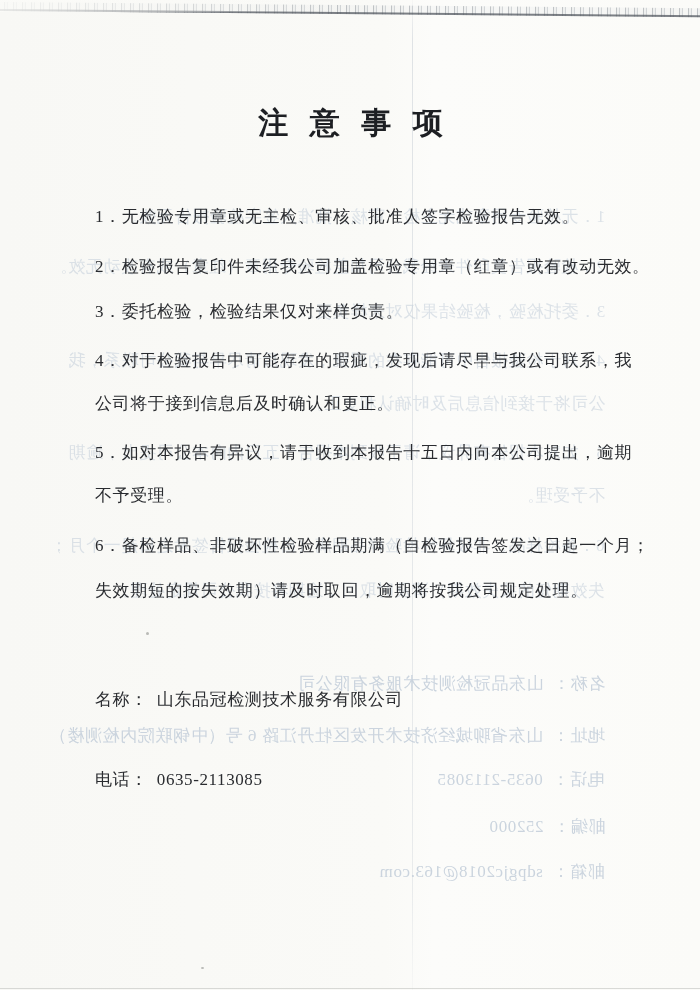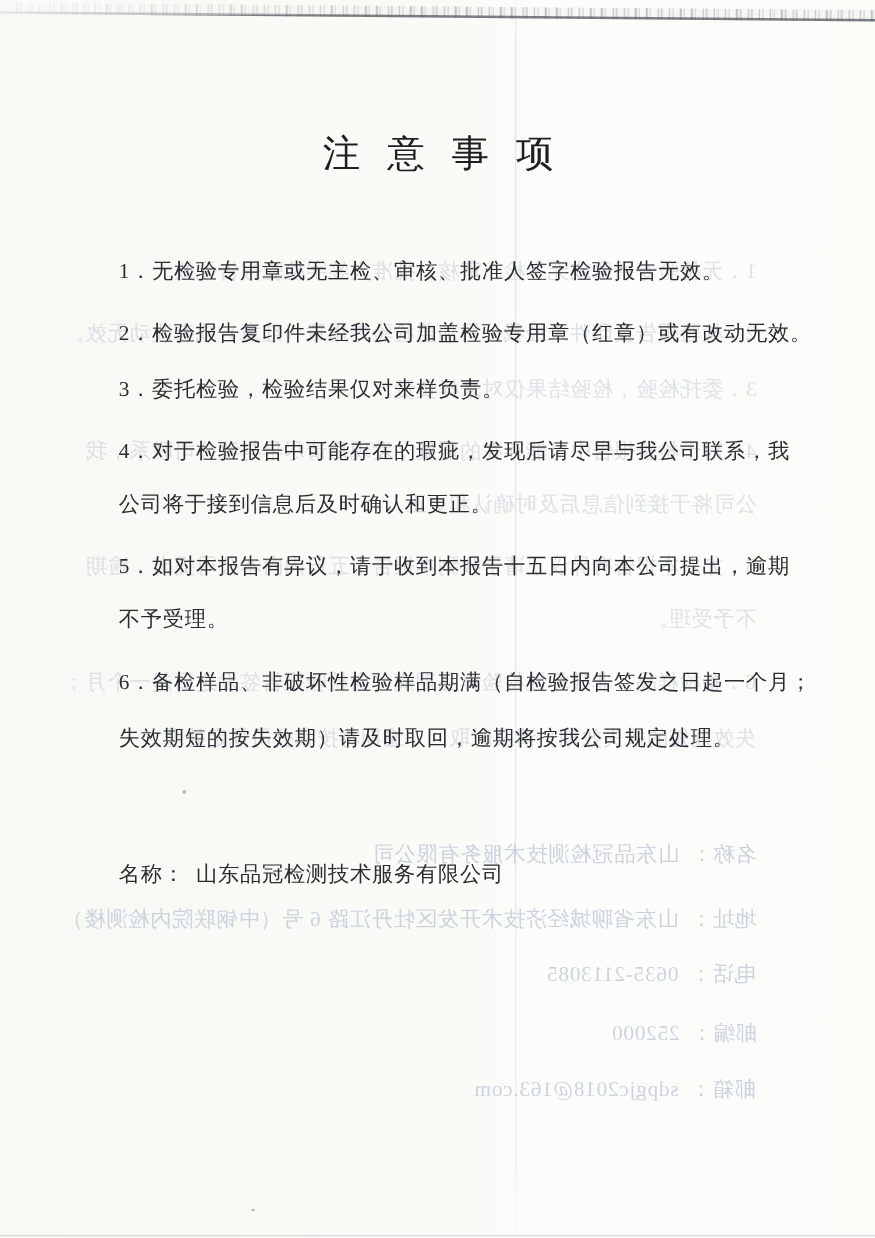--- a/index.html
+++ b/index.html
@@ -59,21 +59,21 @@
   .speck-b { left: 201px; top: 967px; width: 3px; height: 2px; }
 
   .title {
     position: absolute;
     top: 103px; left: 0;
     width: 100%;
     margin: 0;
     text-align: center;
     text-indent: 8px;
     font-size: 30px;
-    font-weight: 400;
+    font-weight: 700;
     letter-spacing: 7px;
     color: #1d1f23;
     z-index: 3;
     white-space: nowrap;
   }
 
   .note-line {
     position: absolute;
     left: 95px;
     font-size: 17px;
@@ -158,14 +158,17 @@
   <div class="note-line" style="top:349px">4．对于检验报告中可能存在的瑕疵，发现后请尽早与我公司联系，我</div>
   <div class="note-line" style="top:392px">公司将于接到信息后及时确认和更正。</div>
   <div class="note-line" style="top:441px">5．如对本报告有异议，请于收到本报告十五日内向本公司提出，逾期</div>
   <div class="note-line" style="top:484px">不予受理。</div>
   <div class="note-line" style="top:534px">6．备检样品、非破坏性检验样品期满（自检验报告签发之日起一个月；</div>
   <div class="note-line" style="top:579px">失效期短的按失效期）请及时取回，逾期将按我公司规定处理。</div>
 
   <div class="contact-row" style="top:688px">
     <span>名称：</span><span class="val">山东品冠检测技术服务有限公司</span>
   </div>
+  <div class="contact-row" style="top:768px">
+    <span>电话：</span><span class="val">0635-2113085</span>
+  </div>
 
 </div>
 
 </body></html>

